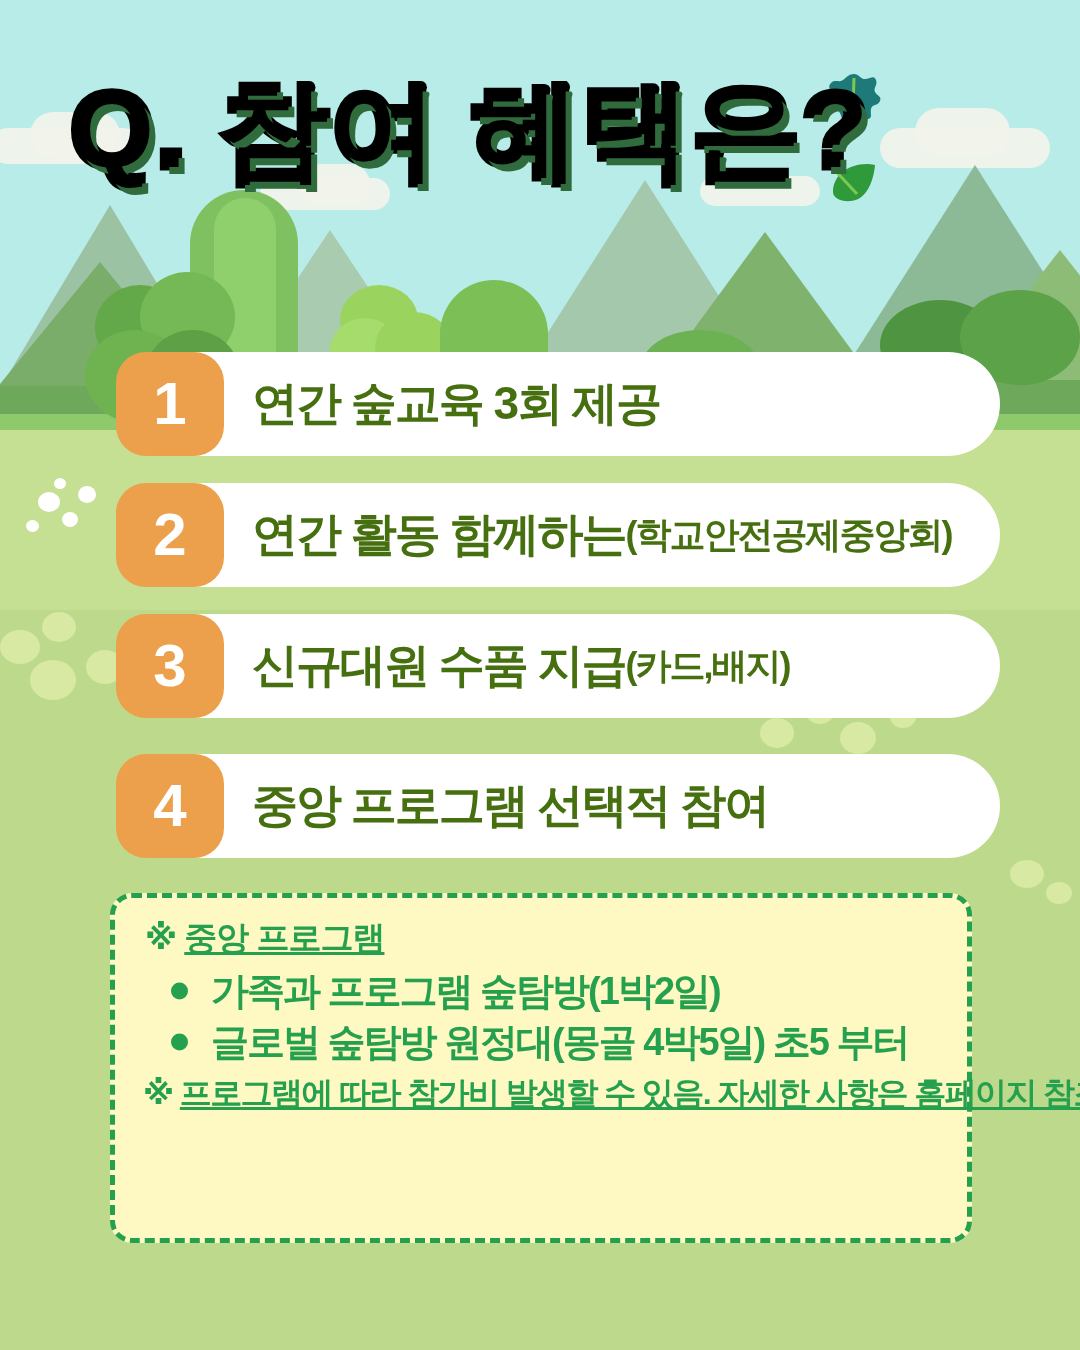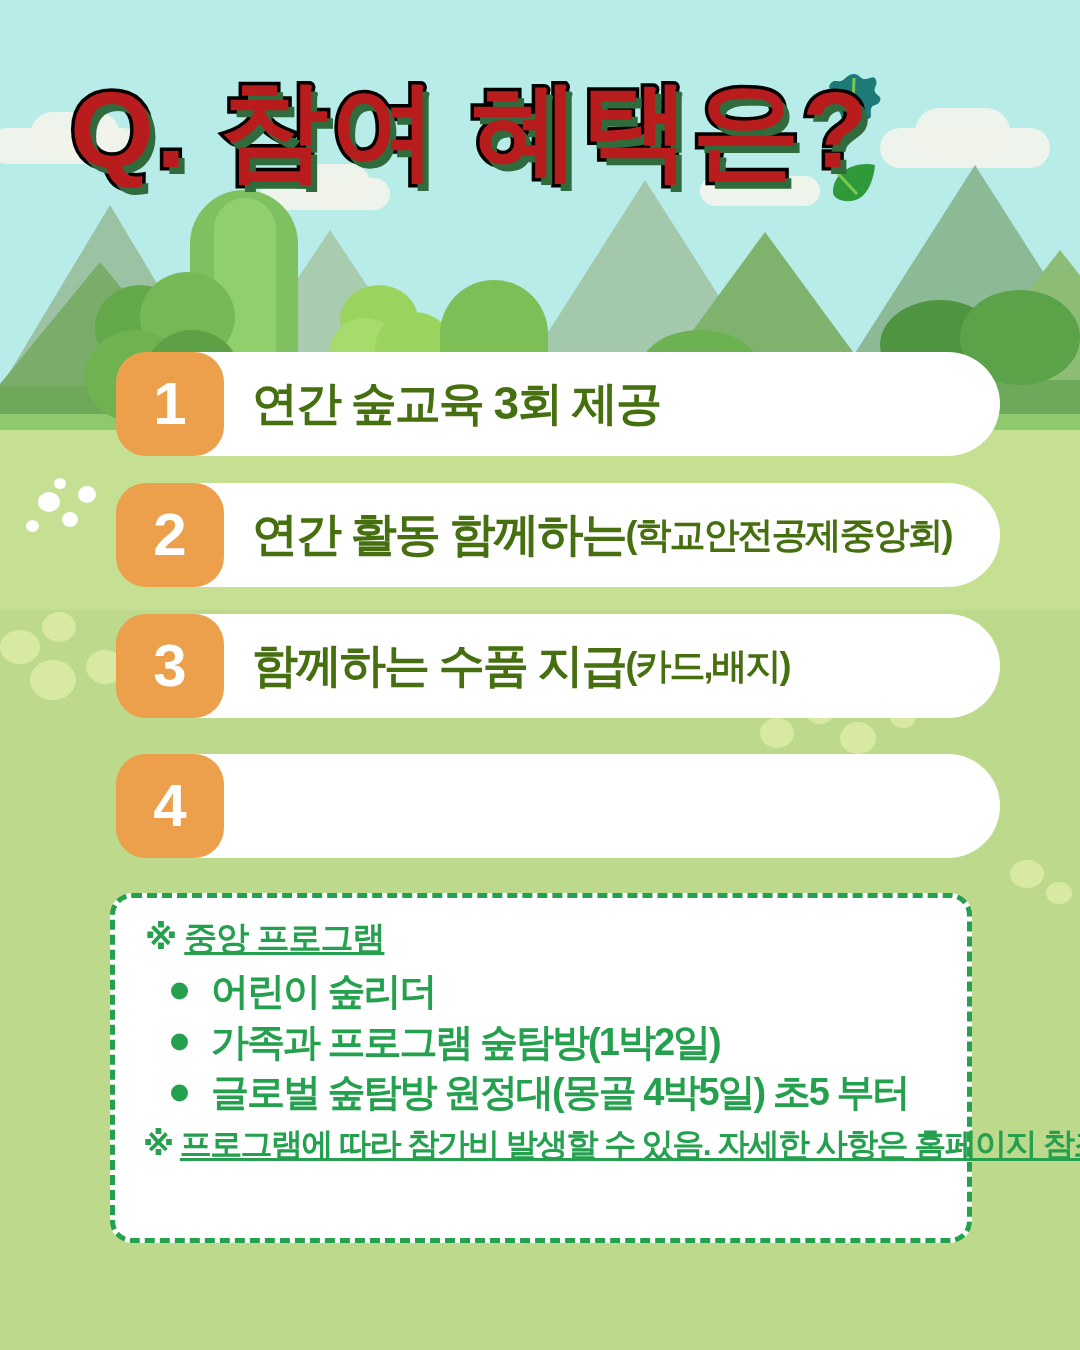--- a/index.html
+++ b/index.html
@@ -30,21 +30,21 @@
   
   .leafdec{position:absolute;}
 
   
   .dotgrp span{position:absolute;border-radius:50%;}
 
   
   .title{
     position:absolute;left:70px;top:58px;
     font-size:108px;font-weight:bold;letter-spacing:2px;
-    color:#b91c1c;
+    color:#000000;
     -webkit-text-stroke:7px #000;
     paint-order:stroke fill;
     text-shadow:6px 7px 0 #2f6b3c;
     white-space:nowrap;
     font-family:"Liberation Sans","DejaVu Sans",sans-serif;
   }
 
   
   .rows{position:absolute;left:0;top:352px;width:1080px;}
   .row{position:relative;height:104px;margin-bottom:27px;}
@@ -63,21 +63,21 @@
     position:absolute;left:252px;top:0;height:104px;
     display:flex;align-items:center;
     color:#46700f;font-weight:bold;font-size:46px;letter-spacing:-2px;
     white-space:nowrap;
   }
   .rowtext .sub{font-size:36px;letter-spacing:-2px;}
 
   
   .note{
     position:absolute;left:110px;top:893px;width:862px;height:350px;
-    background:#ffffff;border:5px dashed #25a04f;border-radius:22px;
+    background:#fef9c3;border:5px dashed #25a04f;border-radius:22px;
     box-sizing:border-box;padding:18px 34px 10px 26px;
   }
   .note-title{
     color:#25a04f;font-size:33px;font-weight:bold;letter-spacing:-1px;
     margin:0 0 6px 4px;
   }
   .note-title .u{text-decoration:underline;text-underline-offset:3px;}
   .bullets{list-style:none;margin:0;padding:0 0 0 26px;}
   .bullets li{
     position:relative;color:#25a04f;font-size:38px;font-weight:bold;
@@ -211,42 +211,42 @@
       <div class="rowtext">
         <span>연간 활동 함께하는</span>
           <span class="sub">(학교안전공제중앙회)</span>
       </div>
     </div>
 
     <div class="row gap">
       <div class="card"></div>
       <div class="badge">3</div>
       <div class="rowtext">
-        <span>함께하는 수품 지급</span>
+        <span>신규대원 수품 지급</span>
           <span class="sub">(카드,배지)</span>
       </div>
     </div>
 
     <div class="row">
       <div class="card"></div>
       <div class="badge">4</div>
+      <div class="rowtext">
+        <span>중앙 프로그램 선택적 참여</span>
+          <span class="sub"></span>
+      </div>
     </div>
 
   </div>
 
   <div class="note">
     <div class="note-title">
       <span>※</span>
       <span class="u">중앙 프로그램</span>
     </div>
     <ul class="bullets">
-      <li>
-        <span class="bul"></span>
-        <span>어린이 숲리더</span>
-      </li>
       <li>
         <span class="bul"></span>
         <span>가족과 프로그램 숲탐방(1박2일)</span>
       </li>
       <li>
         <span class="bul"></span>
         <span>글로벌 숲탐방 원정대(몽골 4박5일) 초5 부터</span>
       </li>
     </ul>
     <div class="note-foot">

